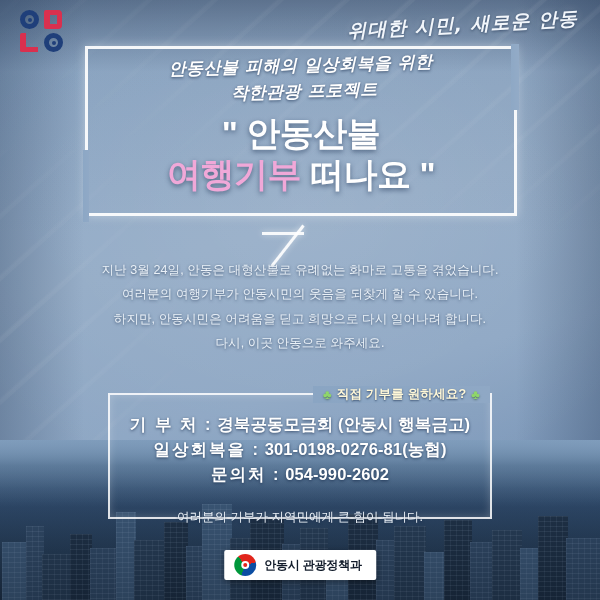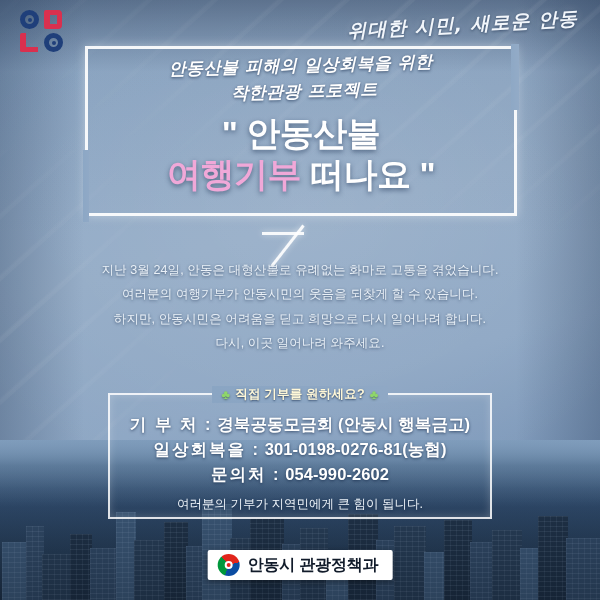--- a/index.html
+++ b/index.html
@@ -184,21 +184,21 @@
 
   
   .donate{
     position:absolute;left:108px;top:393px;width:384px;height:126px;
     border:2px solid rgba(255,255,255,.85);
     box-sizing:border-box;
     box-shadow:0 0 8px rgba(255,255,255,.22) inset;
   }
   .donate-title{
     position:absolute;left:0;right:0;top:-11px;
-    text-align:center;
+    text-align:right;
   }
   .donate-title .inner{
     display:inline-block;
     padding:0 10px;
     background:linear-gradient(90deg,#8aa5c3,#8fa8c5);
     font-size:12.5px;font-weight:bold;color:#fff8d8;
     letter-spacing:.2px;
     text-shadow:0 1px 2px rgba(25,45,78,.8);
   }
   .leaf{
@@ -211,21 +211,21 @@
   .donate-lines{
     padding-top:17px;text-align:center;color:#ffffff;
   }
   .dl{
     font-size:16.5px;font-weight:bold;line-height:1.52;
     letter-spacing:.1px;
     text-shadow:0 1px 3px rgba(22,42,72,.75);
   }
   .dl .lbl{letter-spacing:2px;}
   .donate-note{
-    margin-top:9px;
+    margin-top:22px;
     font-size:12.5px;color:#eef4fa;font-weight:normal;
     text-shadow:0 1px 3px rgba(22,42,72,.75);
   }
 
   
   .footer-badge{
     position:absolute;left:50%;transform:translateX(-50%);
     bottom:20px;
     background:#ffffff;
     padding:4px 14px 4px 10px;
@@ -242,21 +242,21 @@
     content:"";position:absolute;left:50%;top:50%;
     width:8px;height:8px;margin:-4px 0 0 -4px;border-radius:50%;
     background:#ffffff;
   }
   .andong-mark:before{
     content:"";position:absolute;left:50%;top:50%;
     width:4px;height:4px;margin:-2px 0 0 -2px;border-radius:50%;
     background:#e1251b;z-index:2;
   }
   .footer-text{
-    font-size:16px;font-weight:bold;color:#111b2a;letter-spacing:-0.2px;
+    font-size:12px;font-weight:bold;color:#111b2a;letter-spacing:-0.2px;
     white-space:nowrap;
   }
 </style>
 </head>
 <body>
 
 <div class="poster">
 
   <div class="vignette"></div>
   <div class="streaks"></div>
@@ -324,21 +324,21 @@
 
   <div class="slash">
     <i class="s1"></i>
       <i class="s2"></i>
   </div>
 
   <div class="body-copy">
     <p>지난 3월 24일, 안동은 대형산불로 유례없는 화마로 고통을 겪었습니다.</p>
     <p>여러분의 여행기부가 안동시민의 웃음을 되찾게 할 수 있습니다.</p>
     <p>하지만, 안동시민은 어려움을 딛고 희망으로 다시 일어나려 합니다.</p>
-    <p>다시, 이곳 일어나려 와주세요.</p>
+    <p>다시, 이곳 안동으로 와주세요.</p>
   </div>
 
   <div class="donate">
     <div class="donate-title">
       <span class="inner">
         <span class="leaf l">♣</span><span>직접 기부를 원하세요?</span><span class="leaf r">♣</span>
       </span>
     </div>
 
     <div class="donate-lines">

